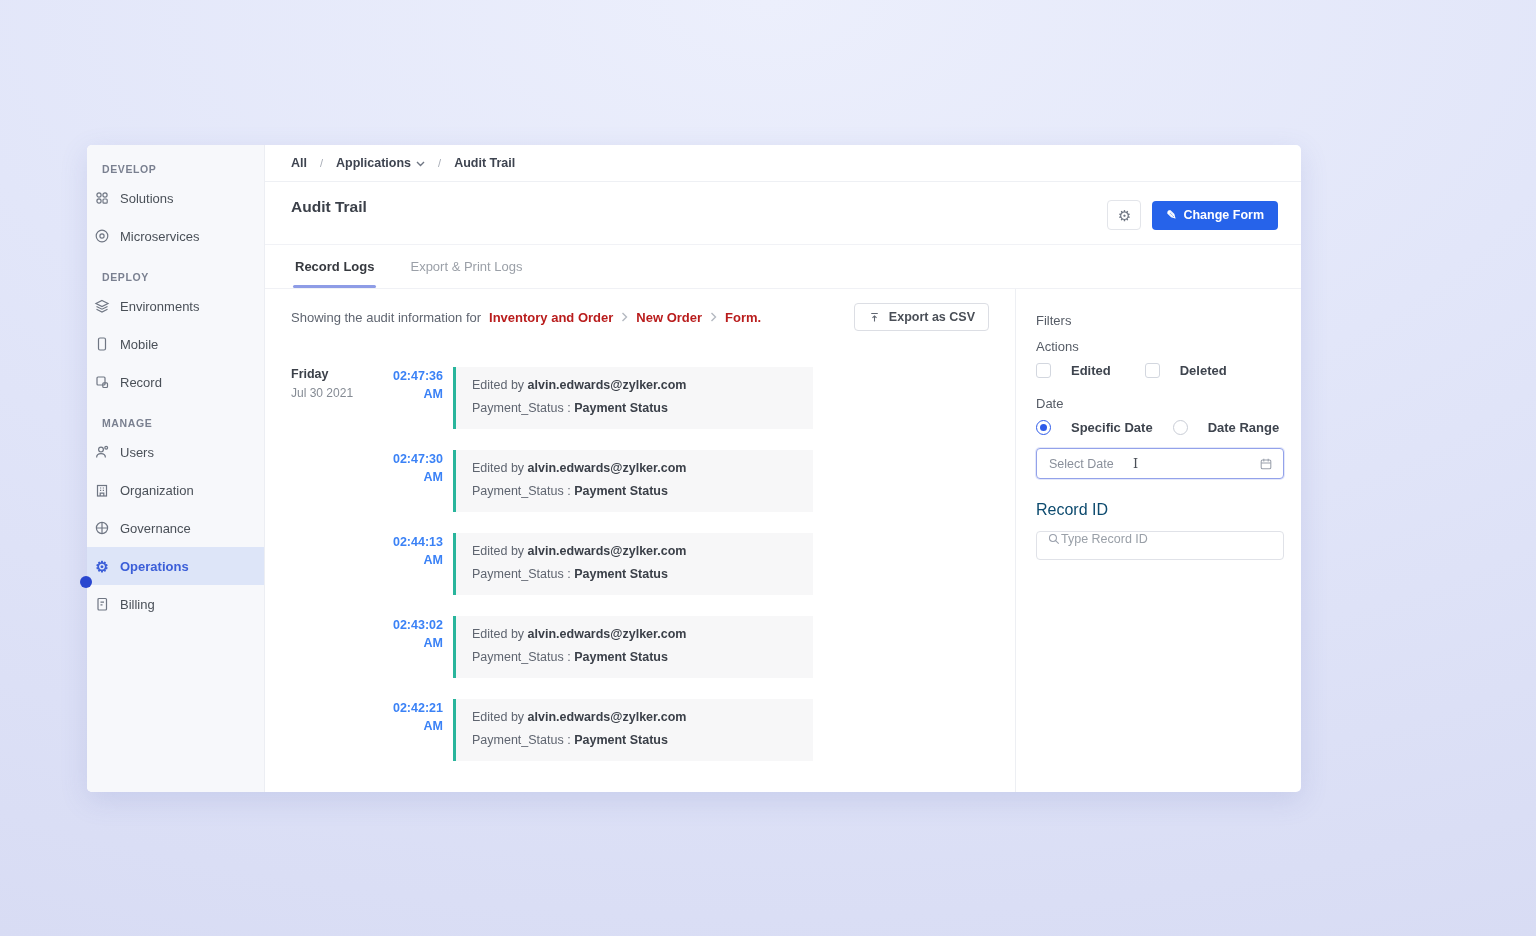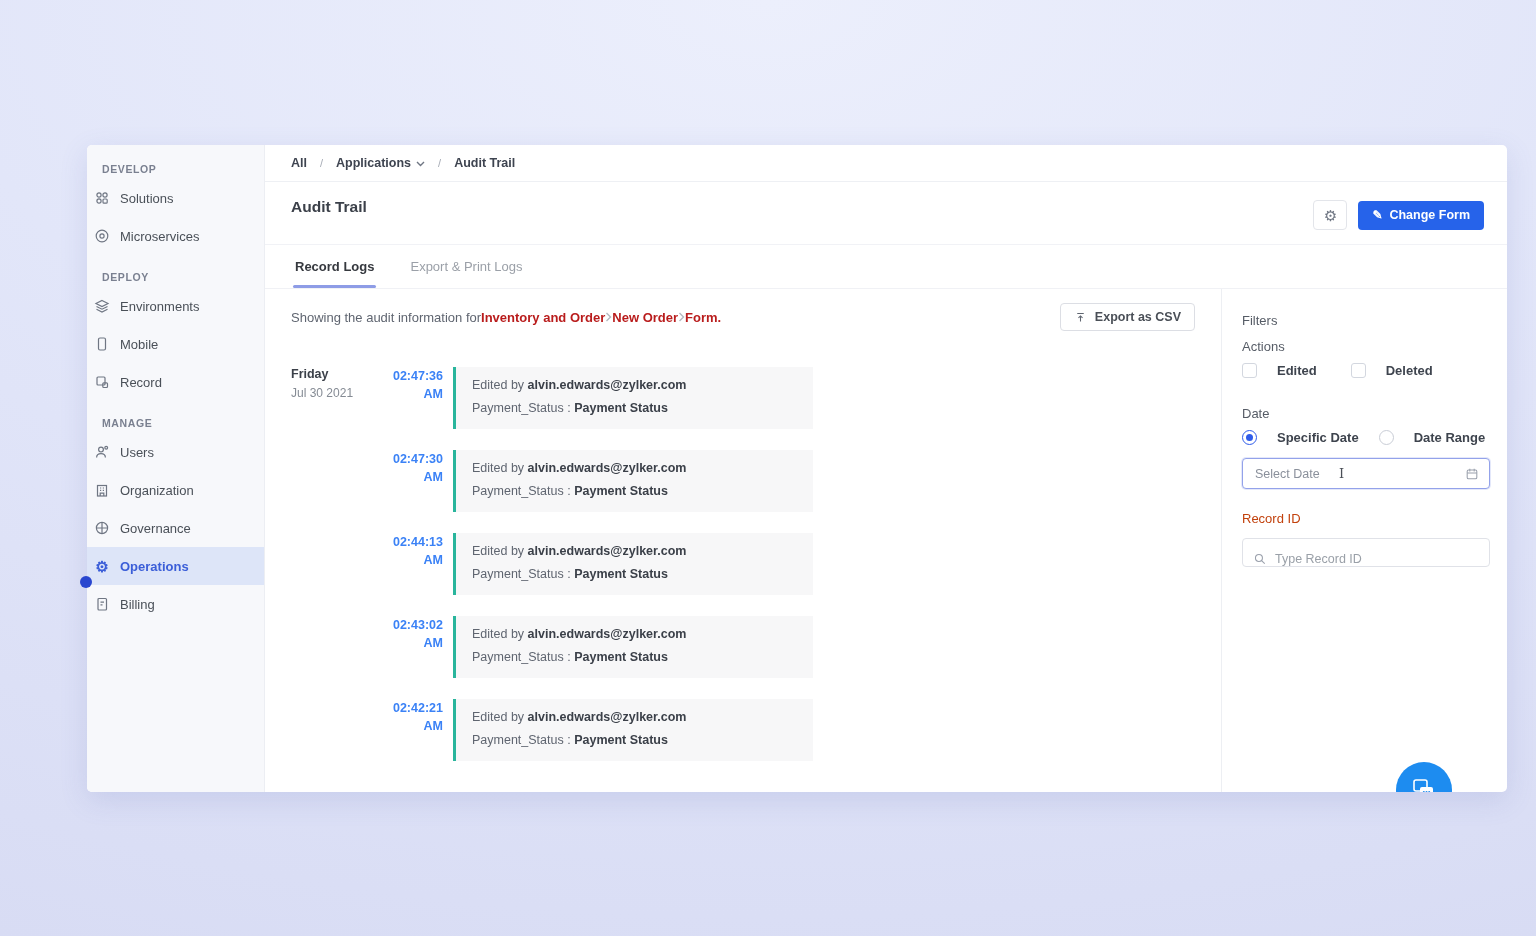--- a/index.html
+++ b/index.html
@@ -3,21 +3,21 @@
 <meta charset="utf-8">
 <style>
   * { margin:0; padding:0; box-sizing:border-box; }
   html,body { width:1536px; height:936px; overflow:hidden; }
   body {
     font-family:"Liberation Sans", sans-serif;
     background: radial-gradient(120% 110% at 50% 0%, #ecEFfc 0%, #e2e6f9 45%, #d8dcf4 100%);
     position:relative;
   }
   .app-card {
-    position:absolute; left:87px; top:145px; width:1420px; height:647px;
+    position:absolute; left:87px; top:145px; width:1214px; height:647px;
     background:#ffffff; border-radius:5px; overflow:hidden;
     box-shadow:0 8px 28px rgba(96,108,180,0.16);
     display:flex;
   }
   
   .sidebar {
     width:178px; min-width:178px; background:#f7f8fb; border-right:1px solid #eceef3;
     padding-top:18px;
   }
   .side-section-label {
@@ -63,21 +63,21 @@
   .tabs-row { display:flex; gap:36px; padding:0 30px; border-bottom:1px solid #f0f1f5; height:44px; }
   .tab { position:relative; display:flex; align-items:center; font-size:13px; color:#9ba0a8; cursor:pointer; }
   .tab.active { color:#36393f; font-weight:700; }
   .tab.active::after {
     content:""; position:absolute; left:-2px; right:-2px; bottom:0; height:3px;
     background:#8e9ce6; border-radius:2px;
   }
   .content-row { flex:1; display:flex; min-height:0; position:relative; }
   .log-pane { flex:1; padding:12px 26px 0 26px; min-width:0; }
   .info-row { display:flex; justify-content:space-between; align-items:center; margin-top:2px; }
-  .showing-line { font-size:13px; color:#5f6570; display:flex; align-items:center; }
+  .showing-line { font-size:13px; color:#5f6570; display:flex; align-items:center; gap:8px; }
   .showing-line b { color:#b91c1c; }
   .path-sep svg { width:7px; height:10px; stroke:#b4b9c1; fill:none; stroke-width:1.4; }
   .outline-btn {
     height:28px; padding:0 13px; background:#fff; border:1px solid #dcdee4; border-radius:4px;
     font-size:12.5px; font-weight:700; color:#4a4f57; display:flex; align-items:center; gap:8px; cursor:pointer;
     font-family:"Liberation Sans", sans-serif;
   }
   .outline-btn svg { width:13px; height:13px; stroke:#5f6570; fill:none; stroke-width:1.3; }
   .log-list { margin-top:36px; }
   .log-entry { display:flex; margin-bottom:21px; }
@@ -109,28 +109,28 @@
   .date-input {
     margin-top:13px; width:248px; height:31px; border:1px solid #93a2ea; border-radius:4px;
     display:flex; align-items:center; padding:0 10px 0 12px; position:relative; background:#fff;
     box-shadow:0 0 0 1px rgba(147,162,234,0.25);
   }
   .date-input .ph { font-size:12.5px; color:#8a909b; flex:1; }
   .text-cursor { position:absolute; left:96px; top:7px; font-family:"DejaVu Serif", serif; font-size:13px; color:#4a4f57; }
   .date-input svg, .search-input svg { width:14px; height:14px; stroke:#9aa0ac; fill:none; stroke-width:1.2; }
   .search-input {
     margin-top:12px; width:248px; height:29px; border:1px solid #e0e2e8; border-radius:4px;
-    display:flex; align-items:flex-end; padding:0 10px; gap:8px; background:#fff;
+    display:flex; align-items:flex-start; padding:0 10px; background:#fff;
   }
   .search-input input {
     border:none; outline:none; flex:1; font-size:12.5px; color:#3e444e; background:transparent;
     font-family:"Liberation Sans", sans-serif;
   }
   .search-input input::placeholder { color:#9aa0a8; }
-  .record-id-label { font-size:13px; color:#c2410c; margin-top:22px; }
+  .record-id-label { font-size:16px; color:#0c4a6e; margin-top:22px; }
   
   .chat-fab {
     position:absolute; left:1309px; top:617px; width:56px; height:56px; border-radius:50%;
     background:#1d8cf0; display:flex; align-items:center; justify-content:center; cursor:pointer;
   }
   .chat-fab svg { width:26px; height:26px; }
   .active-marker {
     position:absolute; left:80px; top:576px; width:12px; height:12px; border-radius:50%;
     background:#2946cf; z-index:5;
   }
@@ -402,21 +402,21 @@
         <div class="choice-row">
           <div class="choice gap-right">
             <span class="checkbox"></span>
             <span class="choice-label">Edited</span>
           </div>
           <div class="choice">
             <span class="checkbox"></span>
             <span class="choice-label">Deleted</span>
           </div>
         </div>
-        <div class="filter-label" style="margin-top:28px;">Date</div>
+        <div class="filter-label" style="margin-top:18px;">Date</div>
         <div class="choice-row">
           <div class="choice" style="margin-right:12px;">
             <span class="radio checked"></span>
             <span class="choice-label">Specific Date</span>
           </div>
           <div class="choice">
             <span class="radio"></span>
             <span class="choice-label">Date Range</span>
           </div>
         </div>

